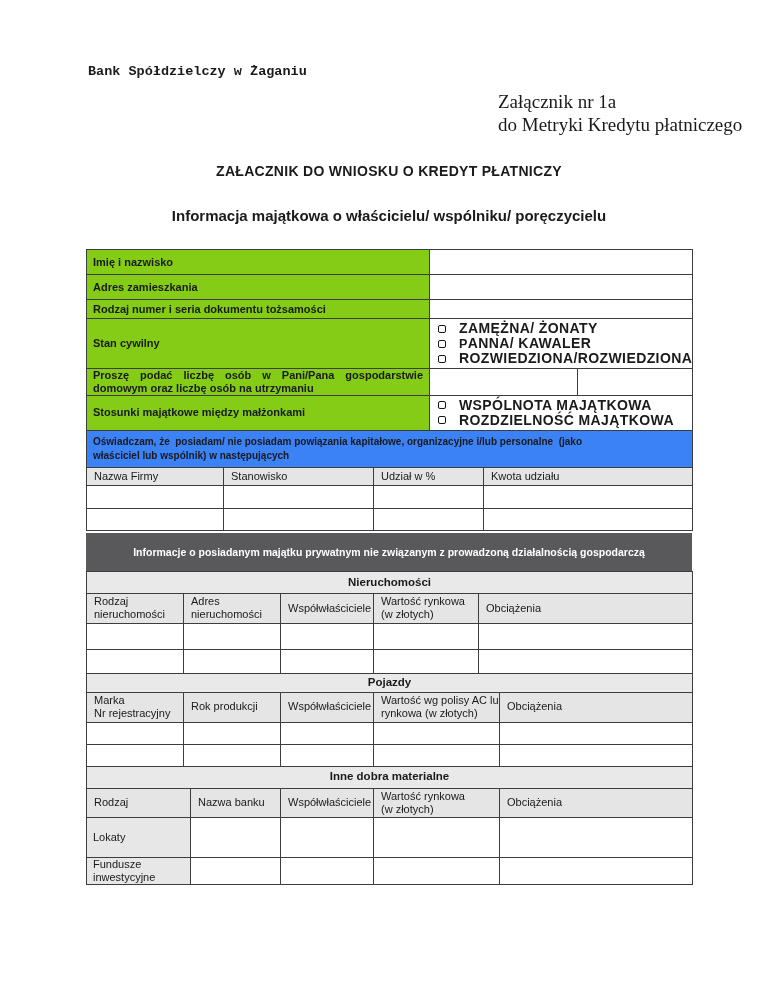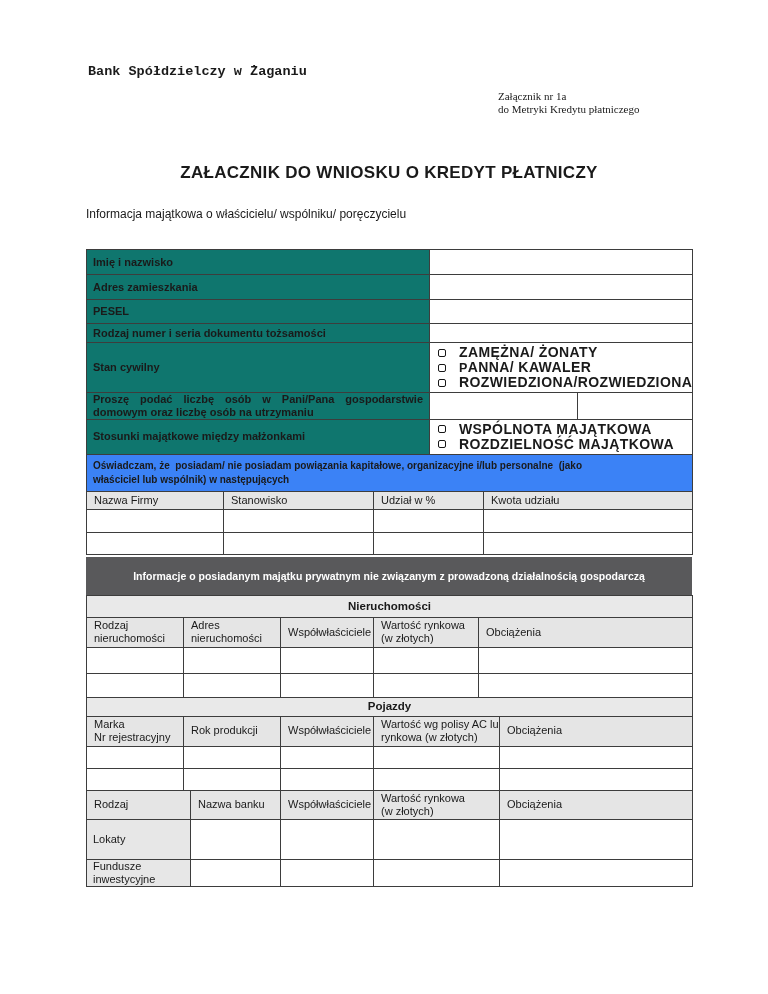--- a/index.html
+++ b/index.html
@@ -10,37 +10,37 @@
     overflow:hidden;
   }
   .bank {
     position:absolute; left:88px; top:64px;
     font-family:Liberation Mono, monospace;
     font-weight:bold; font-size:13.5px;
   }
   .attach {
     position:absolute; left:498px; top:90px;
     font-family:"Liberation Serif","DejaVu Serif",serif;
-    font-size:11px; line-height:1.22;
+    font-size:19px; line-height:1.22;
   }
   .title {
     position:absolute; left:86px; top:163px; width:606px;
-    text-align:center; font-weight:bold; font-size:17px; letter-spacing:0.3px;
+    text-align:center; font-weight:bold; font-size:14px; letter-spacing:0.3px;
   }
   .subtitle {
     position:absolute; left:86px; top:207px; width:606px;
-    text-align:left; font-weight:normal; font-size:12px;
+    text-align:center; font-weight:bold; font-size:15px;
   }
   .forms { position:absolute; left:86px; top:249px; width:606px; }
   table.t { border-collapse:collapse; table-layout:fixed; width:606px; }
   .t td {
     border:1px solid #3d3d3d; padding:0 6px; vertical-align:middle;
     font-size:11px; overflow:hidden; line-height:1.18;
   }
-  td.lbl { background:#0f766e; font-weight:bold; }
+  td.lbl { background:#84cc16; font-weight:bold; }
   td.lbl2 { background:#e7e7e7; font-weight:normal; }
   td.val { background:#fff; }
   td.just { text-align:justify; }
   td.checks { padding:2px 0 2px 8px; }
   .chk { display:flex; align-items:center; height:15px; }
   .box {
     width:8px; height:8px; border:1.5px solid #161616; border-radius:2px;
     margin-right:13px; flex:none; background:#fff;
   }
   .opt { font-weight:bold; font-size:14px; letter-spacing:0.4px; display:inline-block; }
@@ -84,24 +84,20 @@
           <col style="width:148px">
           <col style="width:115px">
         </colgroup>
       <tbody>
           <tr style="height:25px">
         <td class="lbl">Imię i nazwisko</td>
         <td class="val" colspan="2"></td>
       </tr>
       <tr style="height:25px">
         <td class="lbl">Adres zamieszkania</td>
-        <td class="val" colspan="2"></td>
-      </tr>
-      <tr style="height:24px">
-        <td class="lbl">PESEL</td>
         <td class="val" colspan="2"></td>
       </tr>
       <tr style="height:19px">
         <td class="lbl">Rodzaj numer i seria dokumentu tożsamości</td>
         <td class="val" colspan="2"></td>
       </tr>
       <tr style="height:48px">
         <td class="lbl">Stan cywilny</td>
         <td class="val checks" colspan="2">
           <div class="chk">
@@ -253,20 +249,23 @@
 
     <table class="t t2">
       <colgroup>
           <col style="width:104px">
           <col style="width:90px">
           <col style="width:93px">
           <col style="width:126px">
           <col style="width:193px">
         </colgroup>
       <tbody>
+          <tr style="height:22px">
+        <td class="sec" colspan="5">Inne dobra materialne</td>
+      </tr>
       <tr class="hdr" style="height:28px">
         <td>Rodzaj</td>
         <td>Nazwa banku</td>
         <td>Współwłaściciele</td>
         <td>Wartość rynkowa
 (w złotych)</td>
         <td>Obciążenia</td>
       </tr>
       <tr style="height:40px">
         <td class="lbl2">Lokaty</td>

